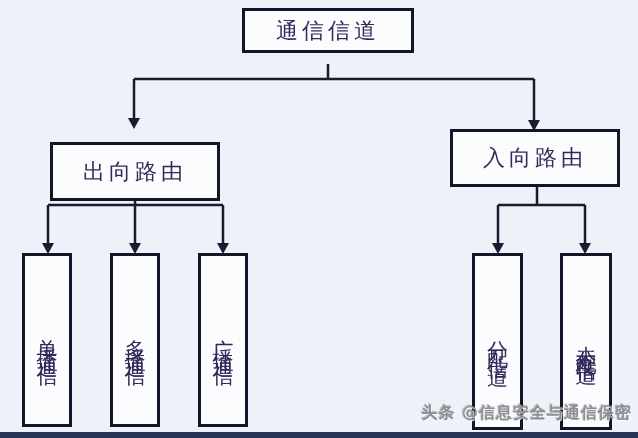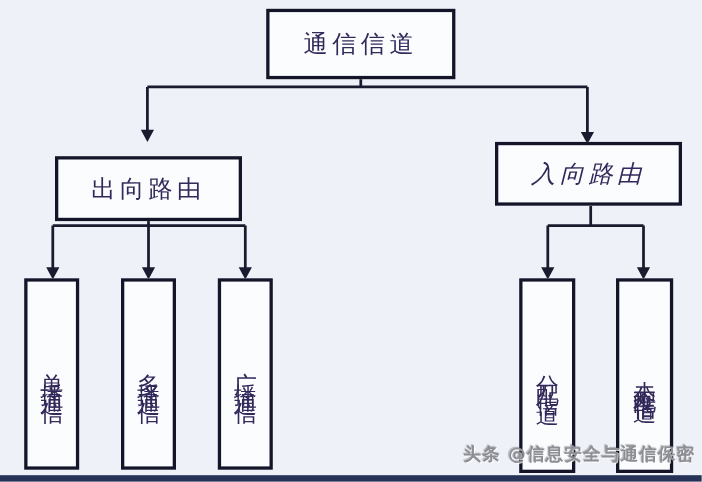--- a/index.html
+++ b/index.html
@@ -19,23 +19,23 @@
     border:3px solid var(--box-border,#15152a);
     color:var(--text,#32285a);
     display:flex;align-items:center;justify-content:center;
   }
   .h-node{font-size:22px;letter-spacing:4px;font-weight:500;}
   .v-node{
     writing-mode:vertical-lr;text-orientation:upright;
     font-size:21px;letter-spacing:9px;font-weight:500;
   }
   .v-node.tight{letter-spacing:5px;}
-  .n-root{left:242px;top:8px;width:172px;height:64px;}
+  .n-root{left:242px;top:8px;width:172px;height:45px;}
   .n-out {left:50px; top:142px;width:170px;height:59px;}
-  .n-in  {left:450px;top:129px;width:170px;height:58px;font-style:italic;}
+  .n-in  {left:450px;top:129px;width:170px;height:58px;}
   .l1{left:22px; top:253px;width:50px;height:174px;}
   .l2{left:110px;top:253px;width:50px;height:174px;}
   .l3{left:198px;top:253px;width:50px;height:174px;}
   .l4{left:472px;top:253px;width:51px;height:177px;}
   .l5{left:560px;top:253px;width:52px;height:177px;}
   .bottom-bar{
     position:absolute;left:0;top:432px;width:638px;height:6px;z-index:3;
     background:var(--bottom-bar,#263256);
   }
   .watermark{

